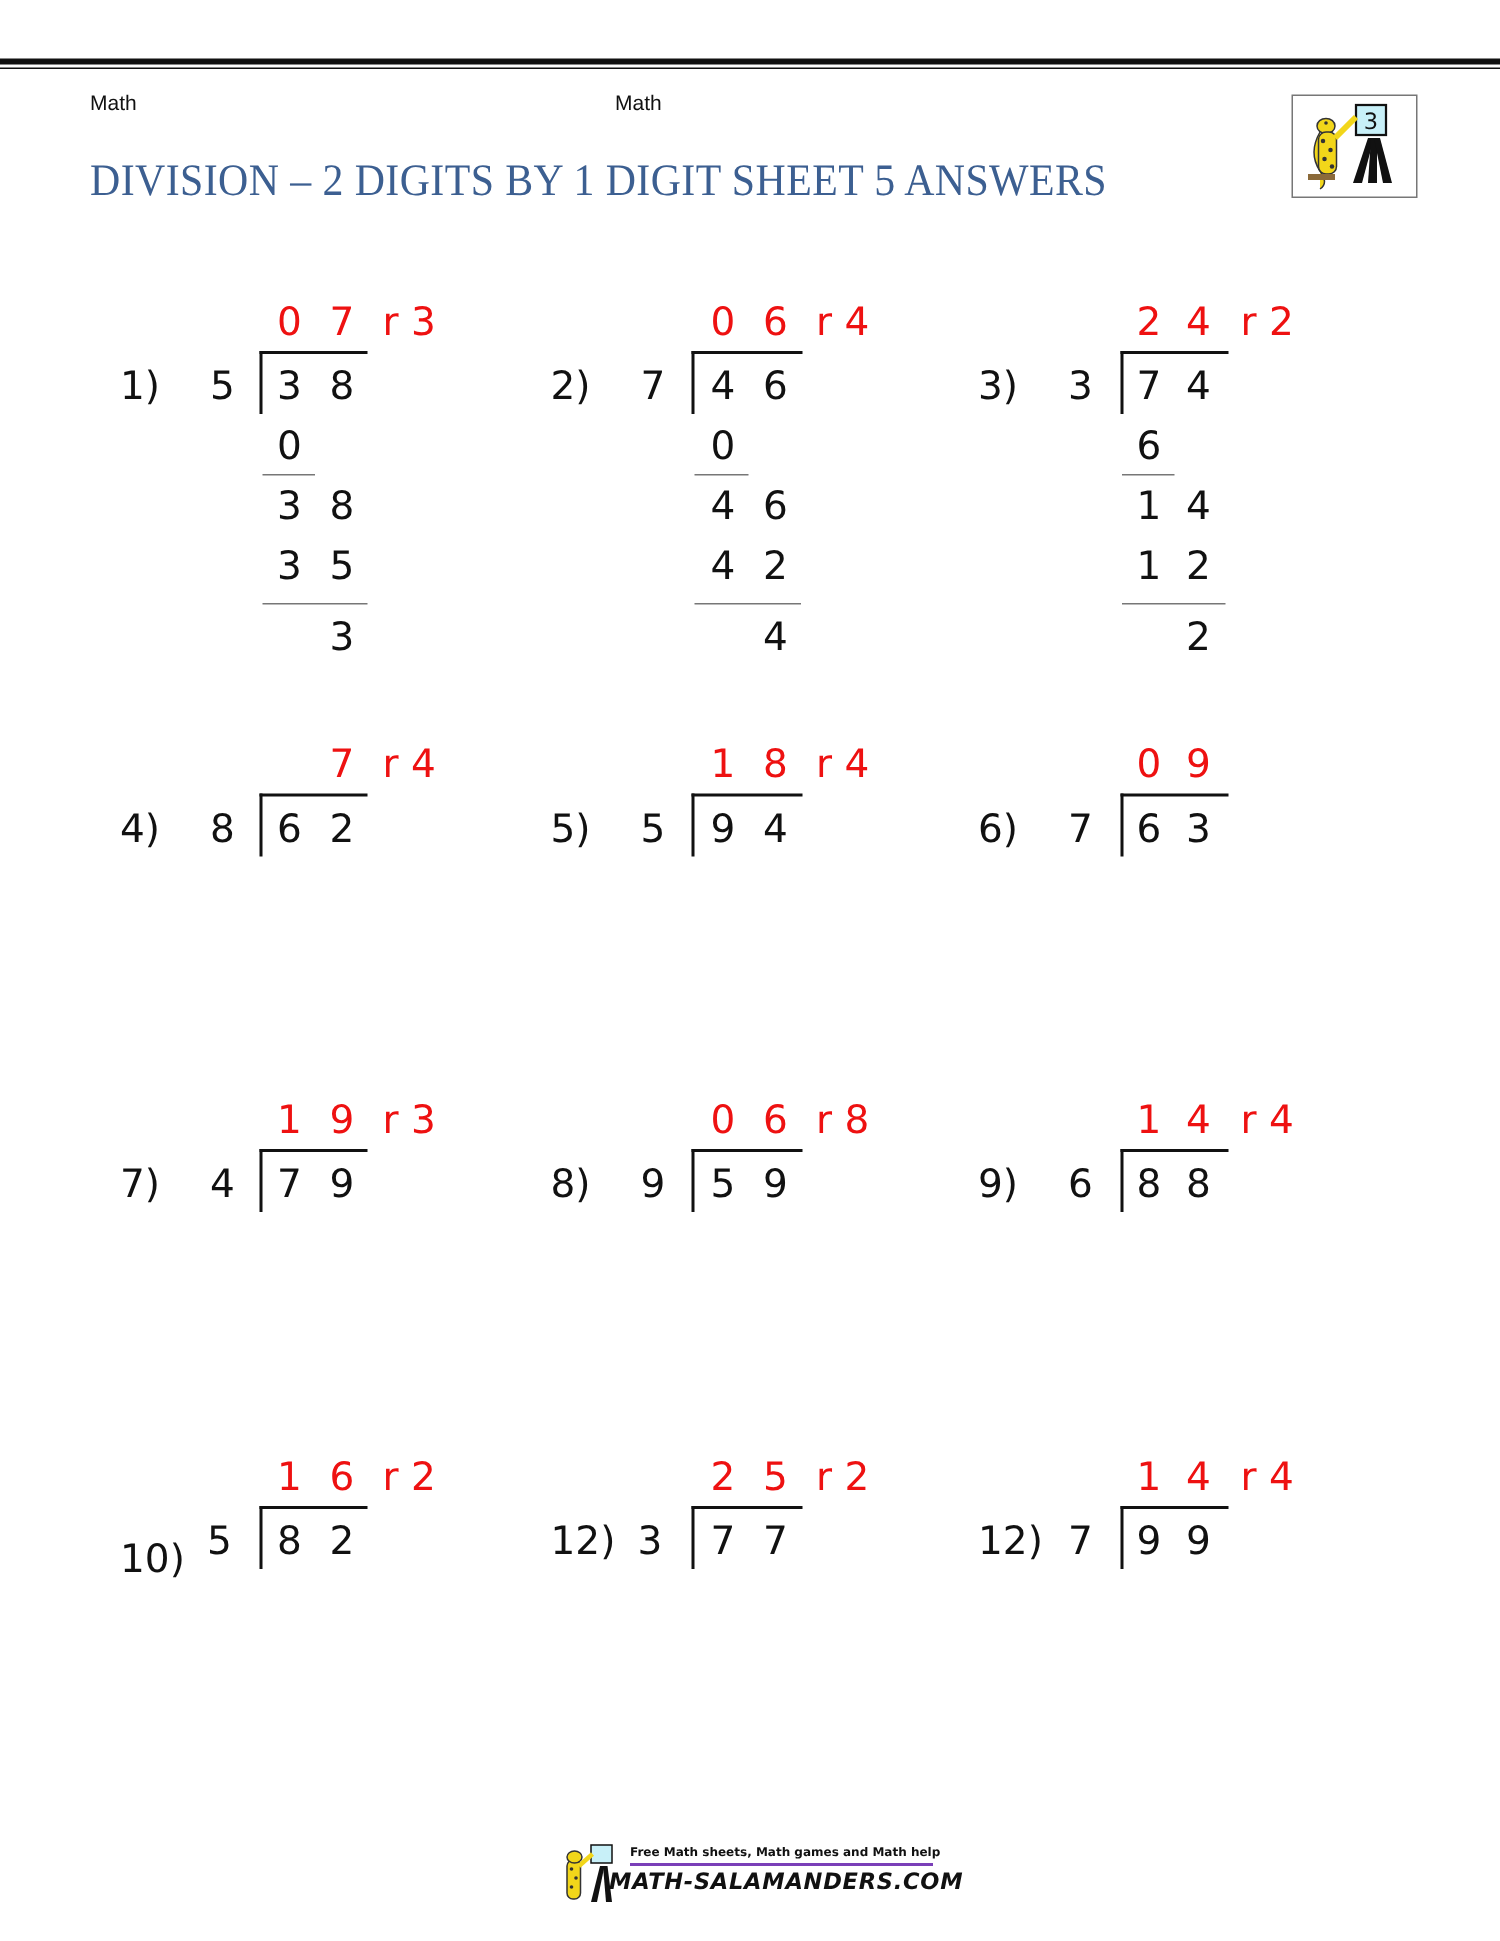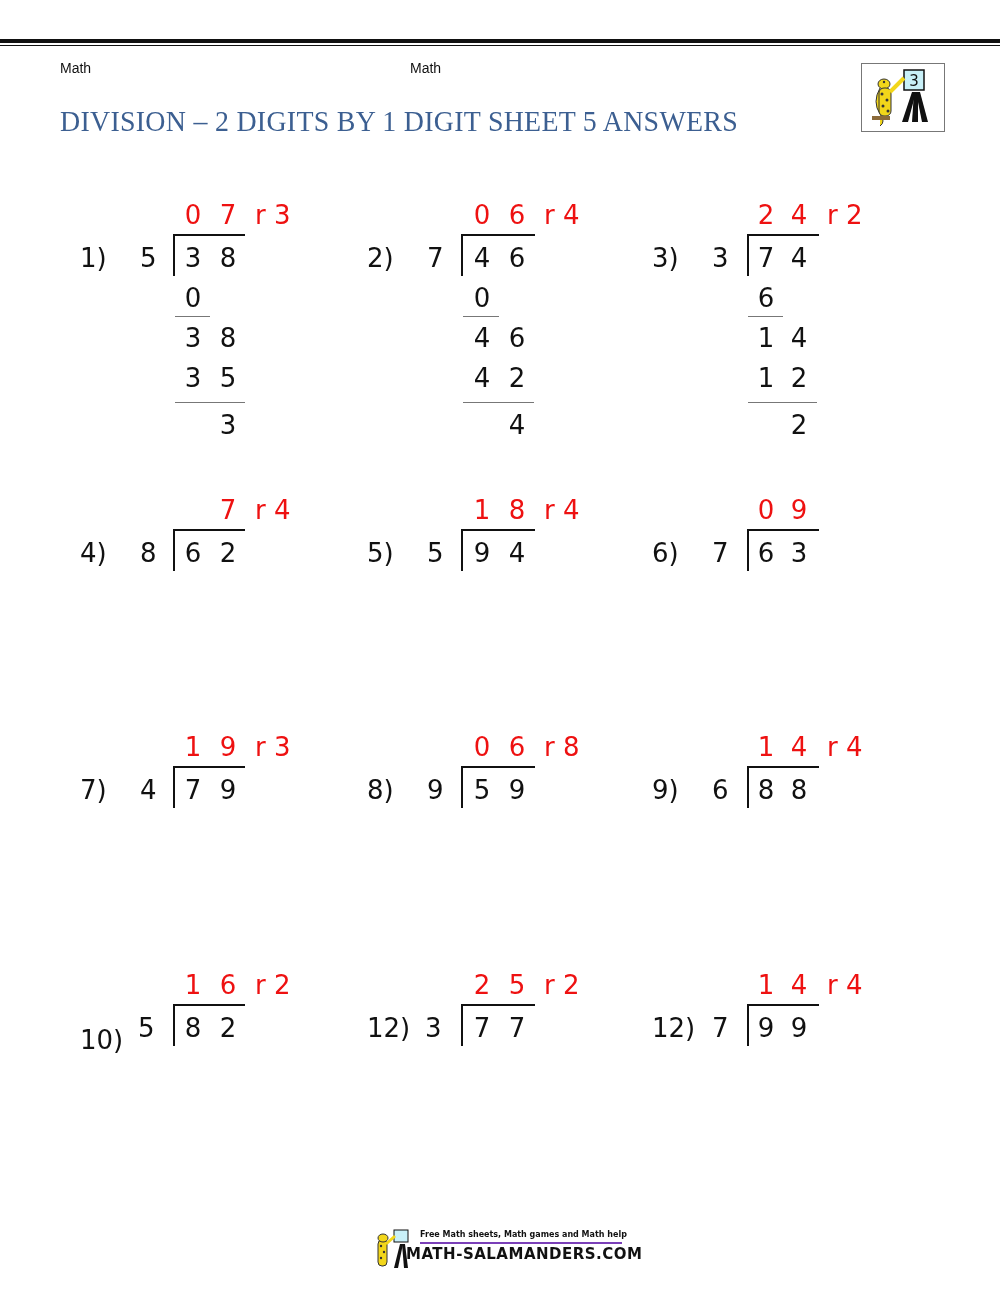--- a/index.html
+++ b/index.html
@@ -15,21 +15,21 @@
   .pnum { position: absolute; left: 0; font-size: 26px; }
   .divisor { position: absolute; font-size: 26px; }
   .qdigit { position: absolute; font-size: 26px; color: #ee1111; width: 20px; text-align: center; }
   .rem { position: absolute; font-size: 26px; color: #ee1111; white-space: nowrap; }
   .bracket { position: absolute; border-left: 2px solid #111; border-top: 2px solid #111; }
   .ddigit { position: absolute; font-size: 26px; width: 20px; text-align: center; }
   .wline { position: absolute; height: 1px; background: #777; }
   .footer { position: absolute; left: 372px; top: 1228px; width: 260px; height: 44px; }
   .footer-tag { position: absolute; left: 48px; top: 2px; font-size: 8px; font-weight: bold; color: #111; white-space: nowrap; }
   .footer-rule { position: absolute; left: 48px; top: 14px; width: 202px; height: 2px; background: #7a3fb8; }
-  .footer-brand { position: absolute; left: 34px; top: 17px; font-size: 15px; font-weight: bold; letter-spacing: 0.5px; color: #111; white-space: nowrap; }
+  .footer-brand { position: absolute; left: 34px; top: 17px; font-size: 15px; font-weight: bold; letter-spacing: 0.5px; color: #111; white-space: nowrap; font-style: italic; }
 </style>
 </head>
 <body>
 
 <div class="topline1"></div>
 <div class="topline2"></div>
 
 <div class="label-small" style="left:60px;">Math</div>
 <div class="label-small" style="left:410px;">Math</div>
 

